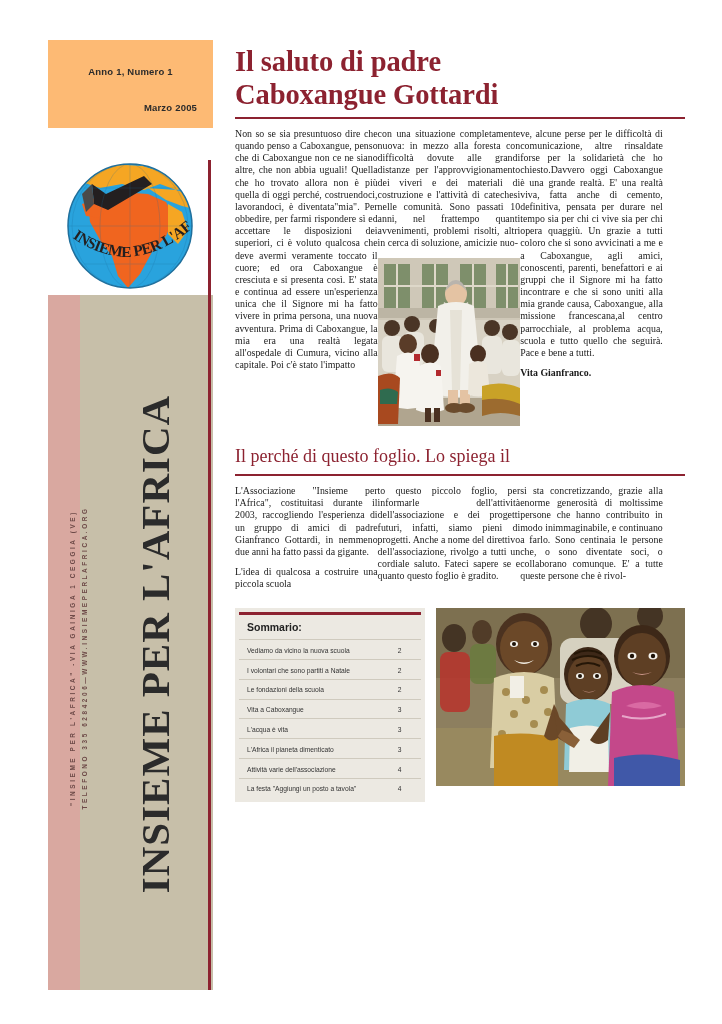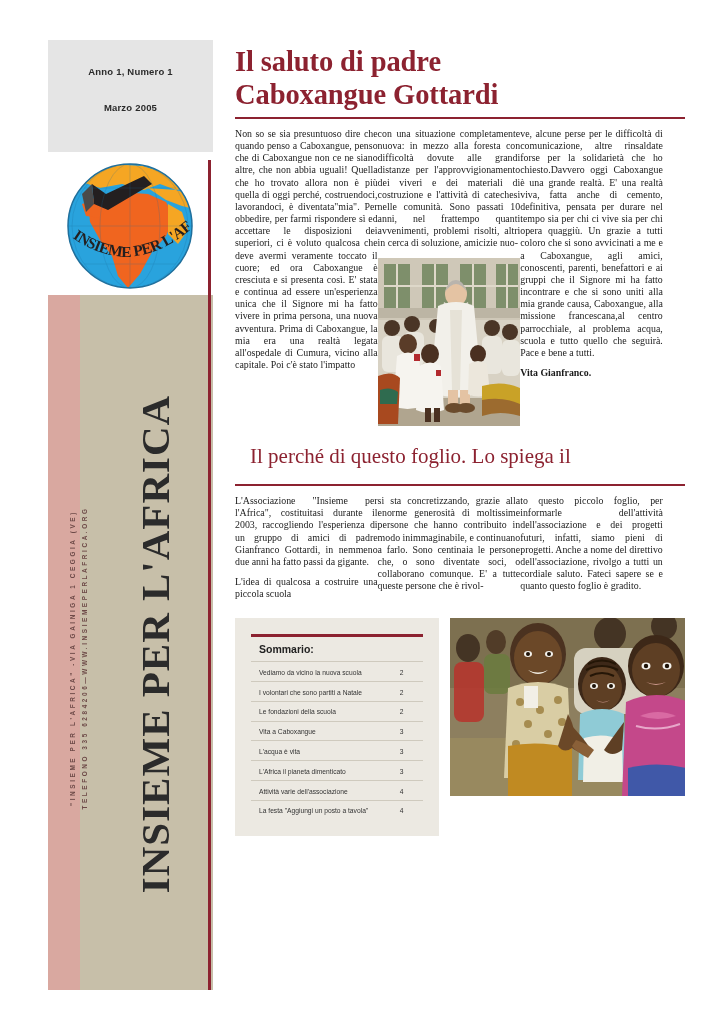--- a/index.html
+++ b/index.html
@@ -4,28 +4,28 @@
 <style>
   html,body{margin:0;padding:0;background:#ffffff;}
   body{width:722px;height:1024px;position:relative;overflow:hidden;
        font-family:"Liberation Serif",serif;color:#1a1a1a;}
 
   .page{position:absolute;left:0;top:0;width:722px;height:1024px;background:#fff;}
 
   
   .sidebar{position:absolute;left:48px;top:40px;width:165px;height:950px;}
 
-  .masthead-box{position:absolute;left:0;top:0;width:165px;height:112px;
-      background:#e5e5e5;}
+  .masthead-box{position:absolute;left:0;top:0;width:165px;height:88px;
+      background:#fdba74;}
   .masthead-issue{position:absolute;left:0;top:26px;width:165px;text-align:center;
       font-family:"Liberation Sans",sans-serif;font-weight:bold;font-size:9.5px;
       letter-spacing:.2px;color:#2b2b2b;}
   .masthead-date{position:absolute;left:0;top:62px;width:165px;text-align:center;
       font-family:"Liberation Sans",sans-serif;font-weight:bold;font-size:9.5px;
-      letter-spacing:.2px;color:#2b2b2b;}
+      letter-spacing:.2px;color:#2b2b2b;padding-left:40px;}
 
   .logo-box{position:absolute;left:0;top:120px;width:165px;height:135px;background:#fff;
       overflow:hidden;}
 
   .sidebar-lower{position:absolute;left:0;top:255px;width:165px;height:695px;
       background:#c7bfa9;}
   .sidebar-stripe{position:absolute;left:0px;top:255px;width:32px;height:695px;
       background:#d9a8a0;}
   .sidebar-redline{position:absolute;left:160px;top:120px;width:3px;height:830px;
       background:#8c2230;}
@@ -54,28 +54,28 @@
   .col{width:142.6px;font-size:9.9px;line-height:12.15px;text-align:justify;
        hyphens:manual;}
   .col p{margin:0 0 8px 0;text-align:justify;}
   .col p.last{margin-bottom:0;}
   .bold-sign{font-weight:bold;}
 
   .photo-church{width:142px;height:168px;margin-top:2px;position:relative;overflow:hidden;
       background:#cfc3ae;}
 
   
-  .headline2{color:#8c2230;font-size:21px;line-height:25.5px;margin:15px;padding:0;
+  .headline2{color:#8c2230;font-size:18px;line-height:25.5px;margin:0;padding:0;
       font-family:"Liberation Serif",serif;font-weight:normal;}
   .sec2{margin-top:18px;}
   .rule2{height:2px;background:#8c2230;margin-top:5px;width:450px;}
 
   
   .bottom{display:flex;gap:11px;margin-top:18px;}
-  .summary-box{width:185px;background:#ece9e2;padding:16px;position:relative;}
+  .summary-box{width:185px;background:#ece9e2;padding:4px;position:relative;}
   .summary-top{height:3px;background:#8c2230;}
   .summary-title{font-family:"Liberation Sans",sans-serif;font-weight:bold;
       font-size:10.5px;color:#222;padding:6px 0 6px 8px;}
   .toc{width:100%;border-collapse:collapse;}
   .toc td{font-family:"Liberation Sans",sans-serif;font-size:6.7px;color:#333;
       padding:6.6px 0 5.2px 8px;border-top:1px solid #cfcabe;}
   .toc tr:first-child td{border-top:1px solid #cfcabe;}
   .toc td.pg{text-align:center;width:26px;padding-left:0;padding-right:8px;}
 
   .photo-kids{width:254px;height:178px;position:relative;overflow:hidden;
@@ -245,24 +245,24 @@
         <span>Il perché di questo foglio. Lo spiega il</span><br>
       </h2>
       <div class="rule2"></div>
 
       <div class="cols">
         <div class="col">
           <p>L'Associazione "Insieme per l'Africa", costituitasi durante il 2003, raccogliendo l'esperienza di un gruppo di amici di padre Gianfranco Gottardi, in nemmeno due anni ha fatto passi da gigante.</p>
           <p class="last">L'idea di qualcosa a costruire una piccola scuola</p>
         </div>
         <div class="col">
+          <p class="last">to questo piccolo foglio, per informarle dell'attività dell'associazione e dei progetti futuri, infatti, siamo pieni di progetti. Anche a nome del direttivo dell'associazione, rivolgo a tutti un cordiale saluto. Fateci sapere se e quanto questo foglio è gradito.</p>
+        </div>
+        <div class="col">
           <p class="last">si sta concretizzando, grazie alla enorme generosità di moltissime persone che hanno contribuito in modo inimmaginabile, e continuano a farlo. Sono centinaia le persone che, o sono diventate soci, o collaborano comunque. E' a tutte queste persone che è rivol-</p>
-        </div>
-        <div class="col">
-          <p class="last">to questo piccolo foglio, per informarle dell'attività dell'associazione e dei progetti futuri, infatti, siamo pieni di progetti. Anche a nome del direttivo dell'associazione, rivolgo a tutti un cordiale saluto. Fateci sapere se e quanto questo foglio è gradito.</p>
         </div>
       </div>
     </div>
 
     <div class="bottom">
 
       <div class="summary-box">
         <div class="summary-top"></div>
         <div class="summary-title">Sommario:</div>
         <table class="toc">

